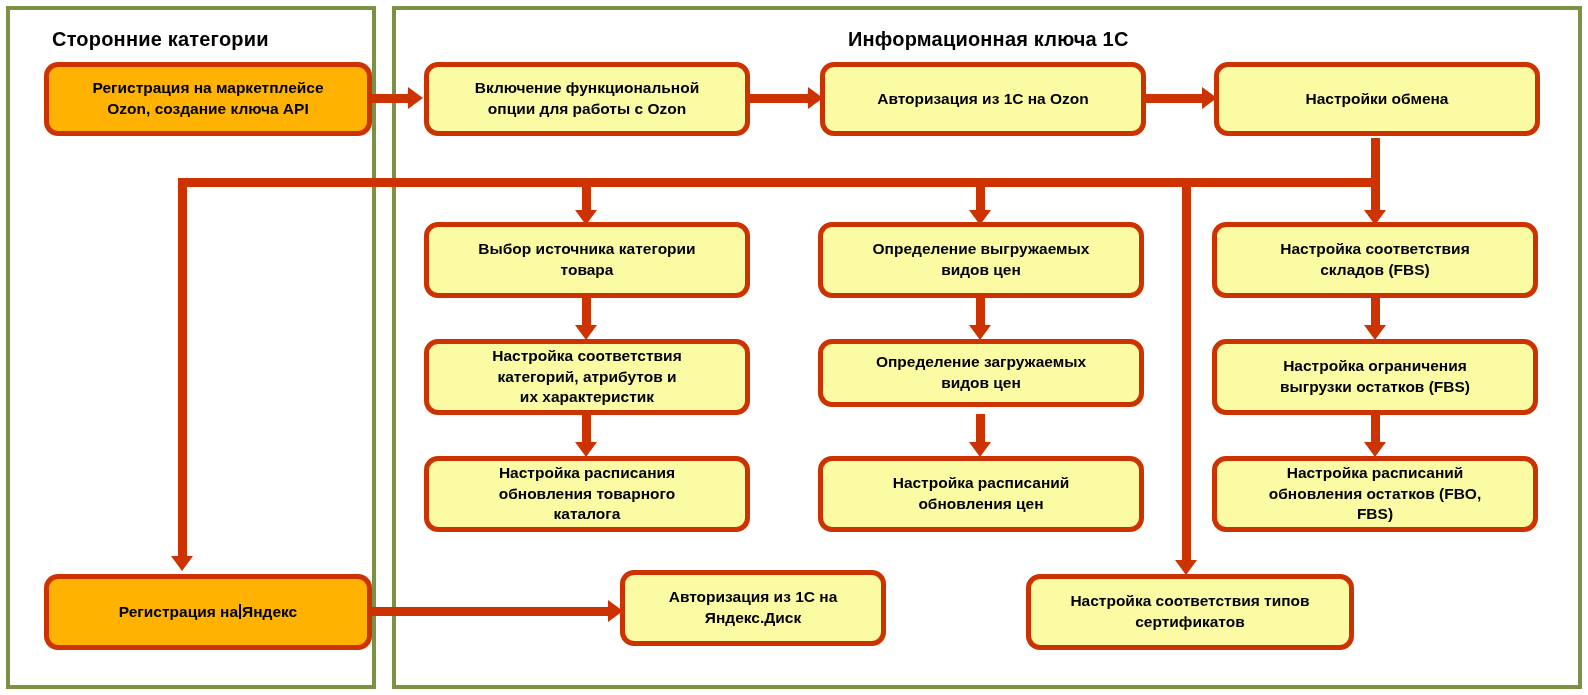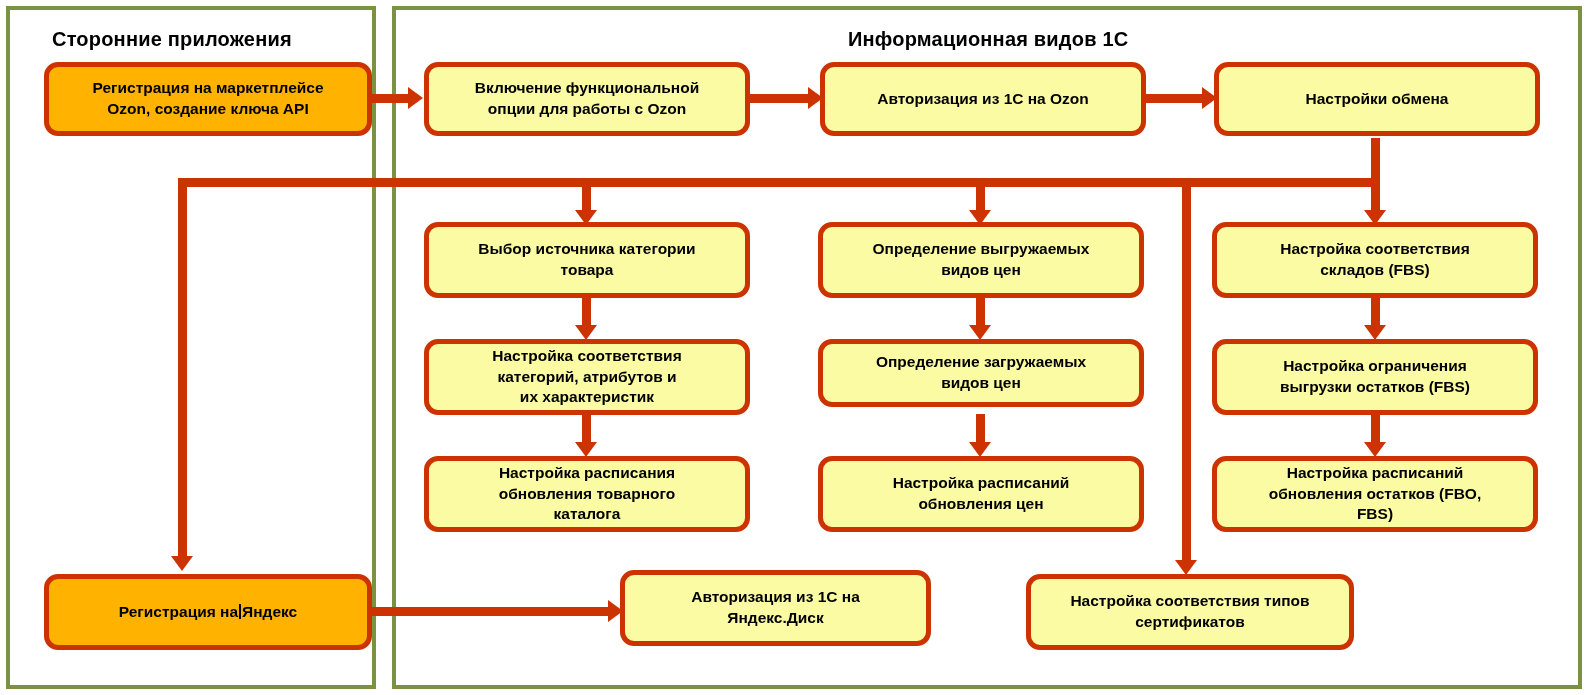--- a/index.html
+++ b/index.html
@@ -29,22 +29,22 @@
     vertical-align:-2px;margin:0 1px;}
 </style>
 </head>
 <body>
 
 <div id="stage">
 
   <div class="panel" style="left:6px;top:6px;width:370px;height:683px;"></div>
   <div class="panel" style="left:392px;top:6px;width:1190px;height:683px;"></div>
 
-  <div class="panel-title" style="left:52px;top:28px;">Сторонние приложения</div>
-  <div class="panel-title" style="left:848px;top:28px;">Информационная видов 1С</div>
+  <div class="panel-title" style="left:52px;top:28px;">Сторонние категории</div>
+  <div class="panel-title" style="left:848px;top:28px;">Информационная ключа 1С</div>
 
   <div class="ln" style="left:352px;top:94px;width:58px;height:9px;"></div>
   <div class="ah right" style="left:408px;top:87px;"></div>
 
   <div class="ln" style="left:746px;top:94px;width:64px;height:9px;"></div>
   <div class="ah right" style="left:808px;top:87px;"></div>
 
   <div class="ln" style="left:1142px;top:94px;width:62px;height:9px;"></div>
   <div class="ah right" style="left:1202px;top:87px;"></div>
 
@@ -153,21 +153,21 @@
 обновления остатков (FBO,
 FBS)</span>
   </div>
 
   <div class="node orange" style="left:30px;top:574px;width:328px;height:76px;">
     <span>
       <span>Регистрация на</span><span class="caret"></span><span>Яндекс</span>
     </span>
   </div>
 
-  <div class="node yellow" style="left:620px;top:570px;width:311px;height:76px;">
+  <div class="node yellow" style="left:620px;top:570px;width:266px;height:76px;">
     <span class="txt">Авторизация из 1С на
 Яндекс.Диск</span>
   </div>
 
   <div class="node yellow" style="left:1026px;top:574px;width:328px;height:76px;">
     <span class="txt">Настройка соответствия типов
 сертификатов</span>
   </div>
 
 </div>

